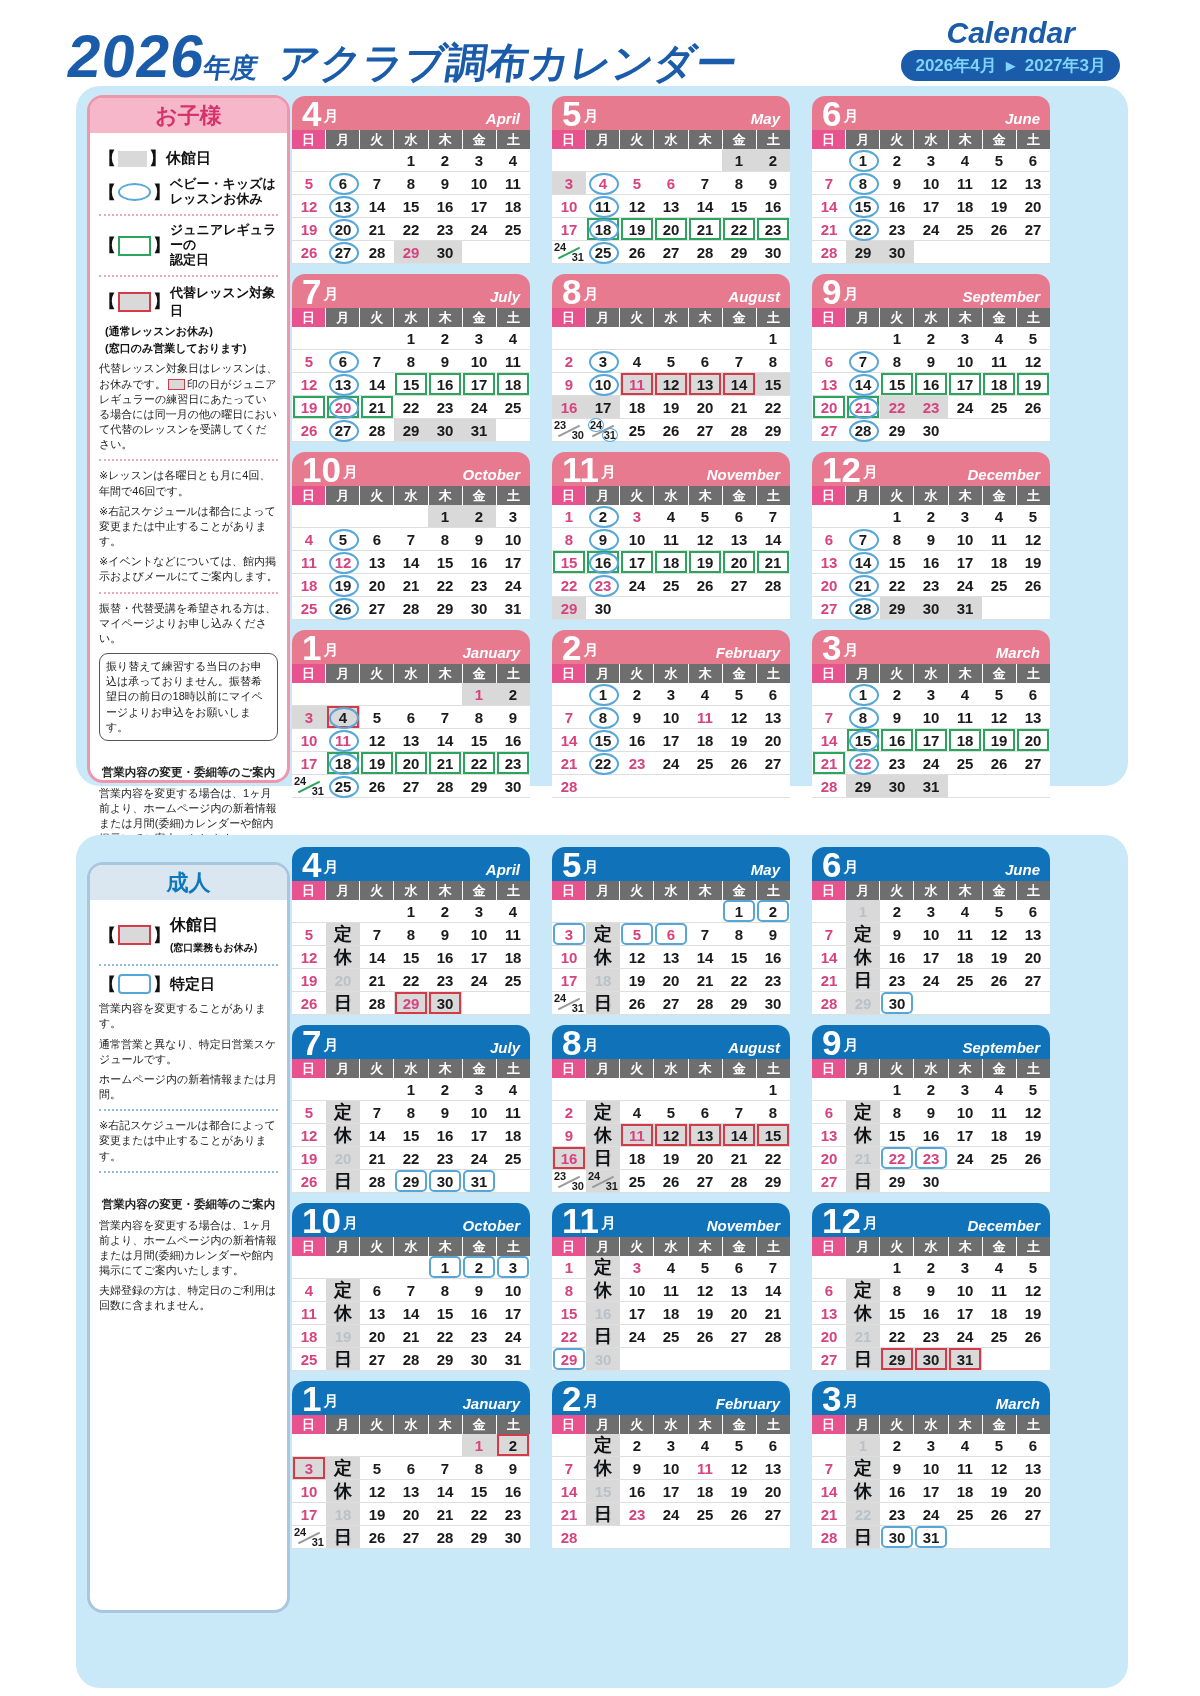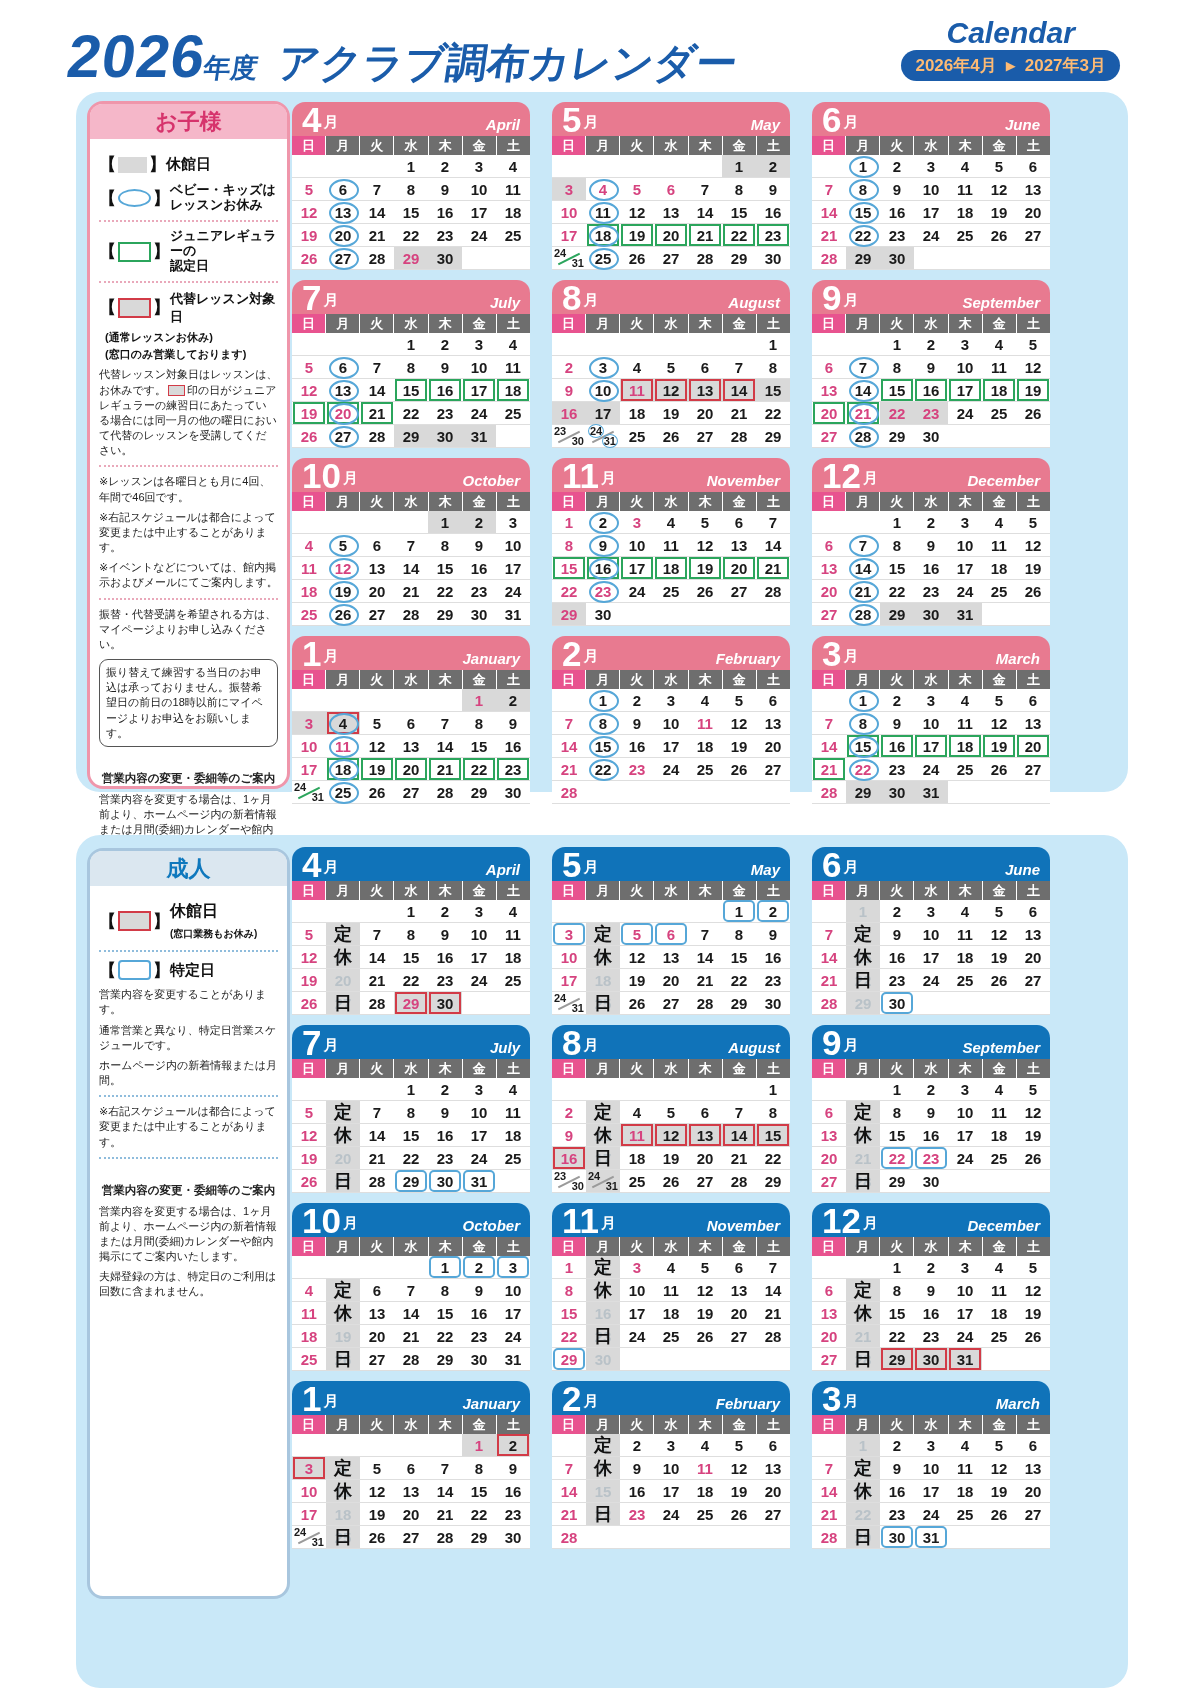--- a/index.html
+++ b/index.html
@@ -6,31 +6,31 @@
   body{width:1200px;height:1696px;background:#fff;position:relative;
        font-family:"Liberation Sans","DejaVu Sans",sans-serif;overflow:hidden;}
   
   .hdr{position:absolute;top:16px;left:68px;width:1064px;height:84px;}
   .hdr-title{position:absolute;left:0;top:6px;color:#1a5caa;font-weight:800;transform:skewX(-8deg);white-space:nowrap;}
   .hdr-title .y{font-size:60px;letter-spacing:1px;}
   .hdr-title .nendo{font-size:27px;}
   .hdr-title .main{font-size:41px;margin-left:20px;}
   .cal-wrap{position:absolute;right:12px;top:2px;text-align:center;}
   .cal-word{color:#1a5caa;font-size:30px;font-weight:800;font-style:italic;line-height:1;}
-  .range-pill{margin-top:2px;background:#1a5caa;color:#fdba74;border-radius:16px;padding:4px 14px;
+  .range-pill{margin-top:2px;background:#1a5caa;color:#7dd3fc;border-radius:16px;padding:4px 14px;
               font-size:17px;font-weight:bold;display:flex;gap:9px;align-items:center;}
   .range-pill .arr{font-size:13px;}
   
   .panel{position:absolute;left:76px;width:1052px;background:#c9e8f8;border-radius:24px;}
-  #kids-panel{top:92px;height:700px;}
+  #kids-panel{top:86px;height:700px;}
   #adults-panel{top:835px;height:853px;}
   
   .legend{position:absolute;left:11px;width:197px;background:#fff;border-radius:16px;}
   #kids-legend{top:9px;height:682px;border:3px solid #ef96ab;}
-  #adults-legend{top:13px;height:745px;border:3px solid #a8c6de;}
+  #adults-legend{top:27px;height:745px;border:3px solid #a8c6de;}
   .leg-head{height:35px;display:flex;align-items:center;justify-content:center;
             font-size:22px;font-weight:800;border-radius:12px 12px 0 0;}
   .kids-head{background:#f5b7c9;color:#d6336c;}
   .adult-head{background:#dbe7f0;color:#0f78bd;}
   .leg-body{padding:7px 9px;font-size:11px;color:#222;line-height:1.38;}
   .leg-item{display:flex;align-items:center;margin:7px 0 4px 0;font-weight:800;font-size:15px;color:#111;}
   .leg-item .bracket{font-size:17px;font-weight:bold;}
   .sym{display:inline-block;width:29px;height:16px;margin:0 2px;flex:none;}
   .sym-gray{background:#d9d9d9;}
   .sym-oval{border:2px solid #56a7d8;border-radius:50%;height:14px;background:#fff;}

